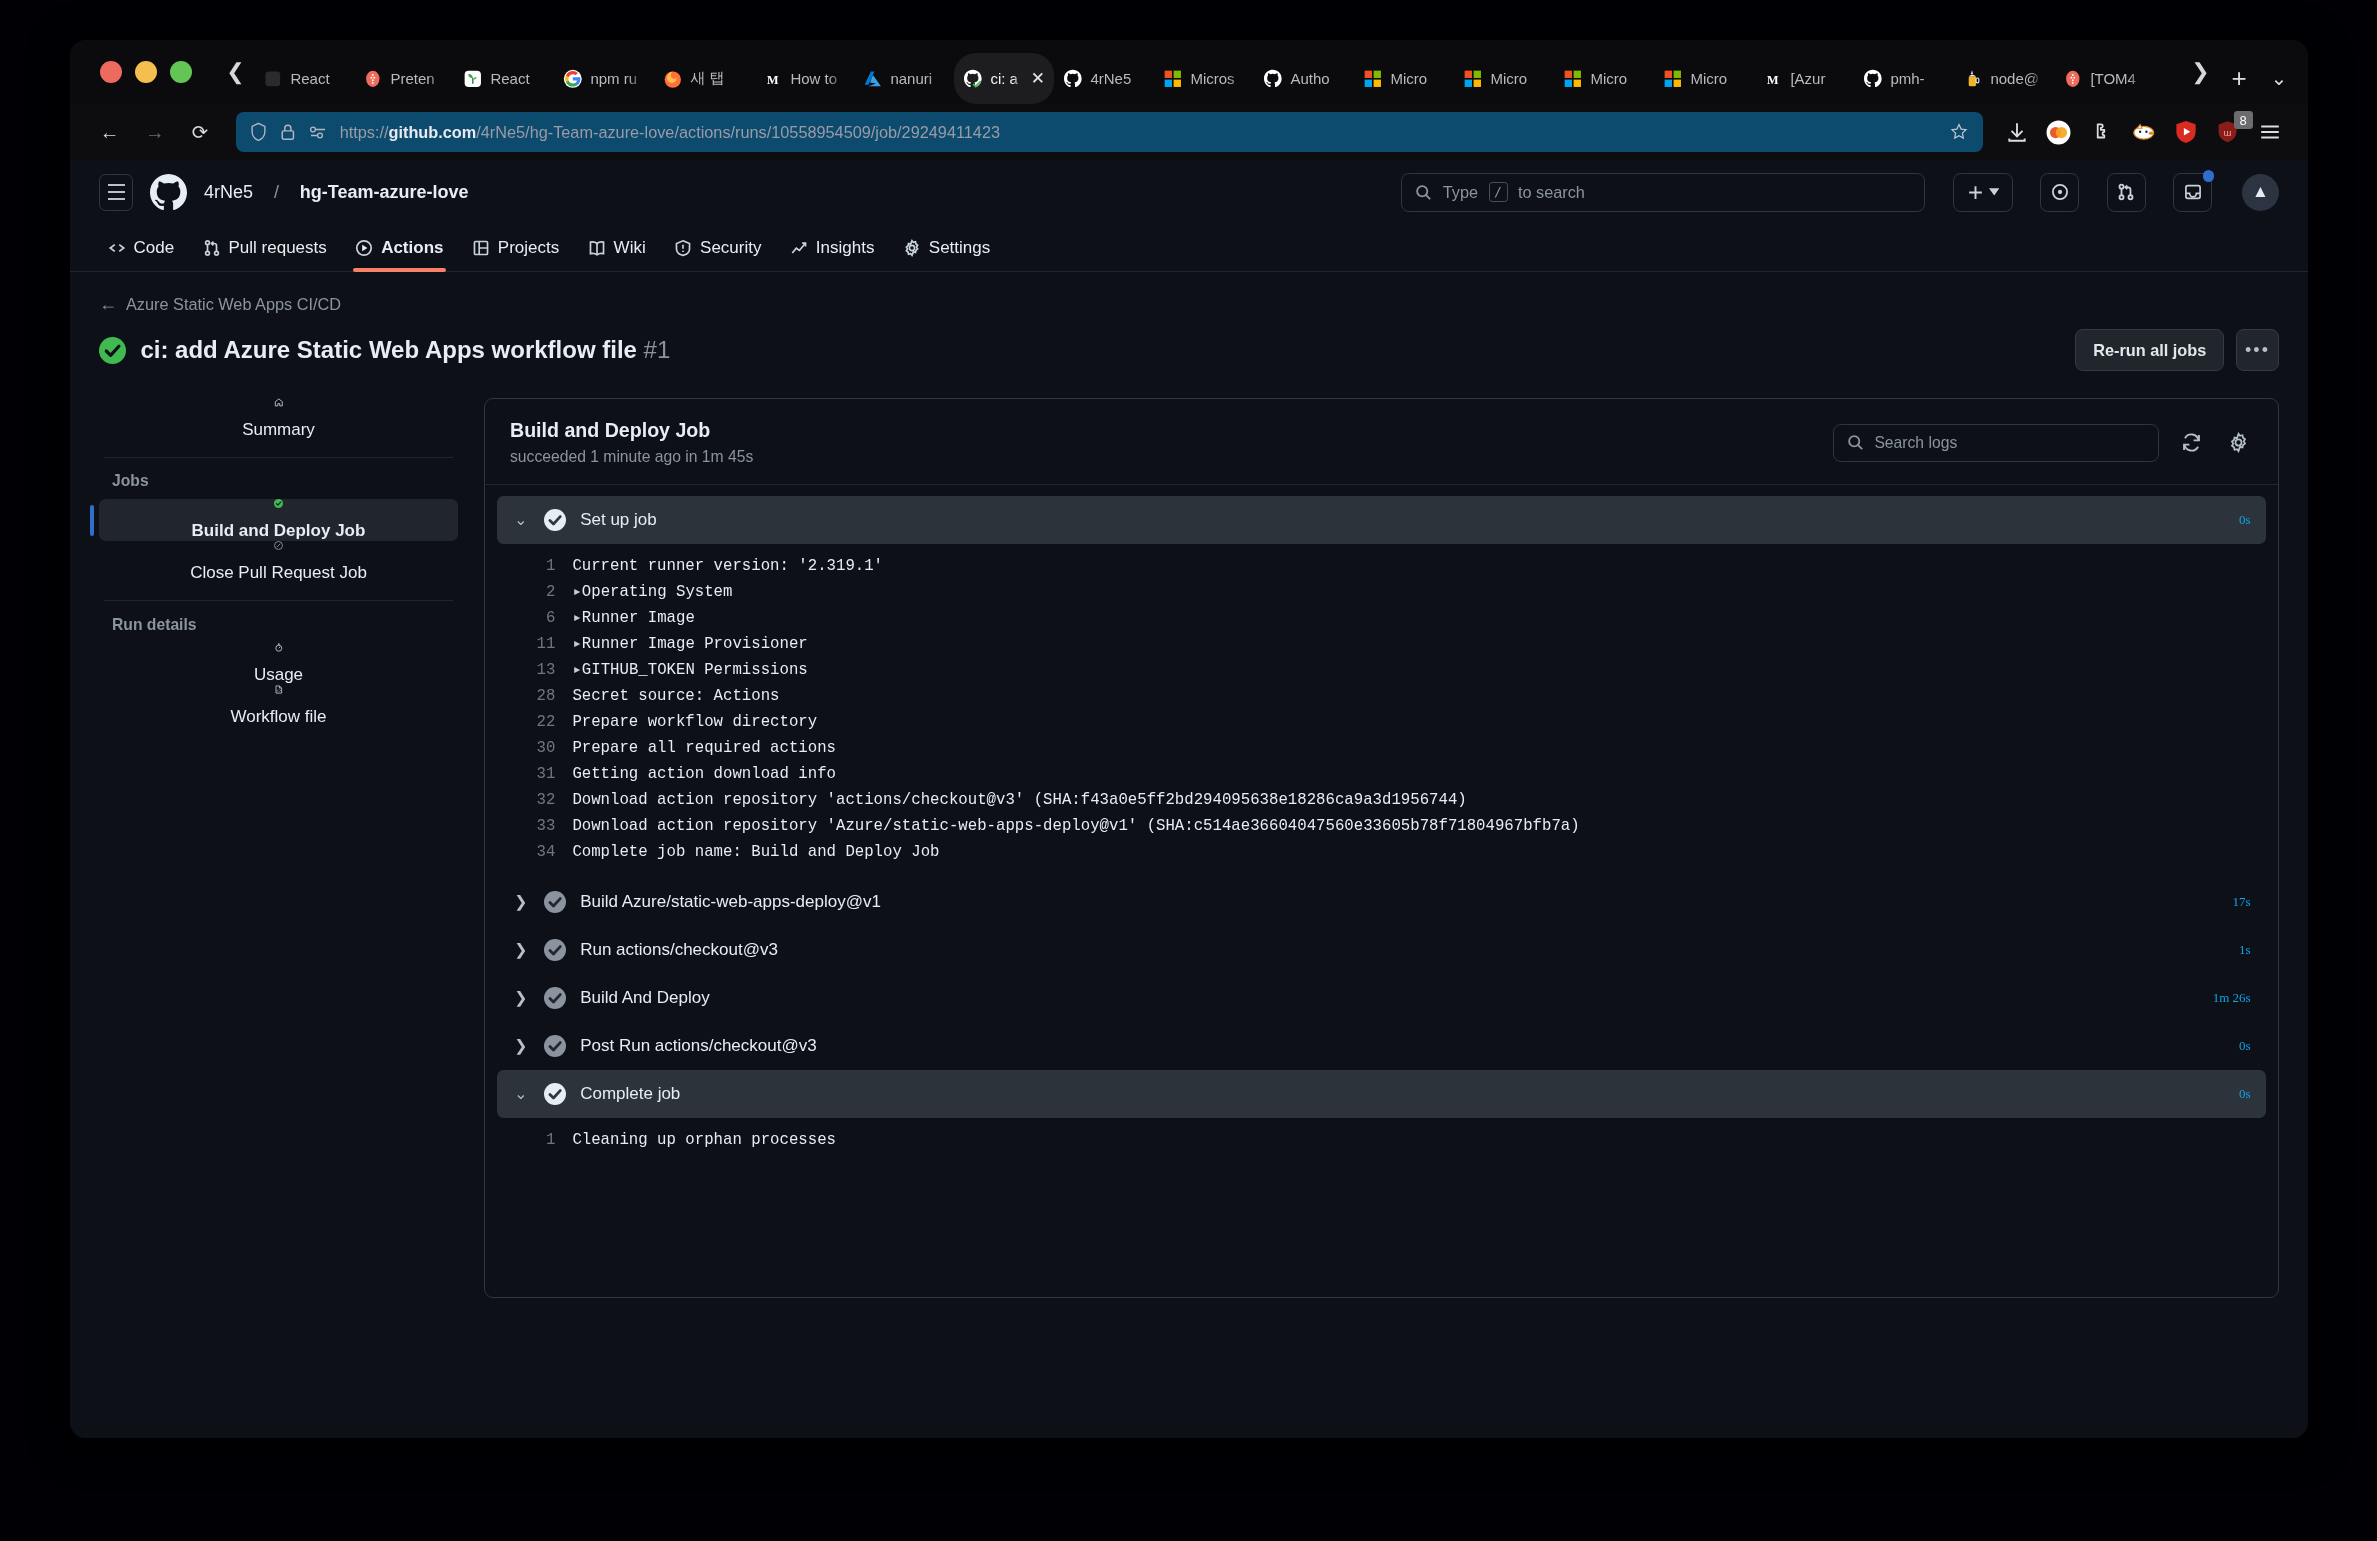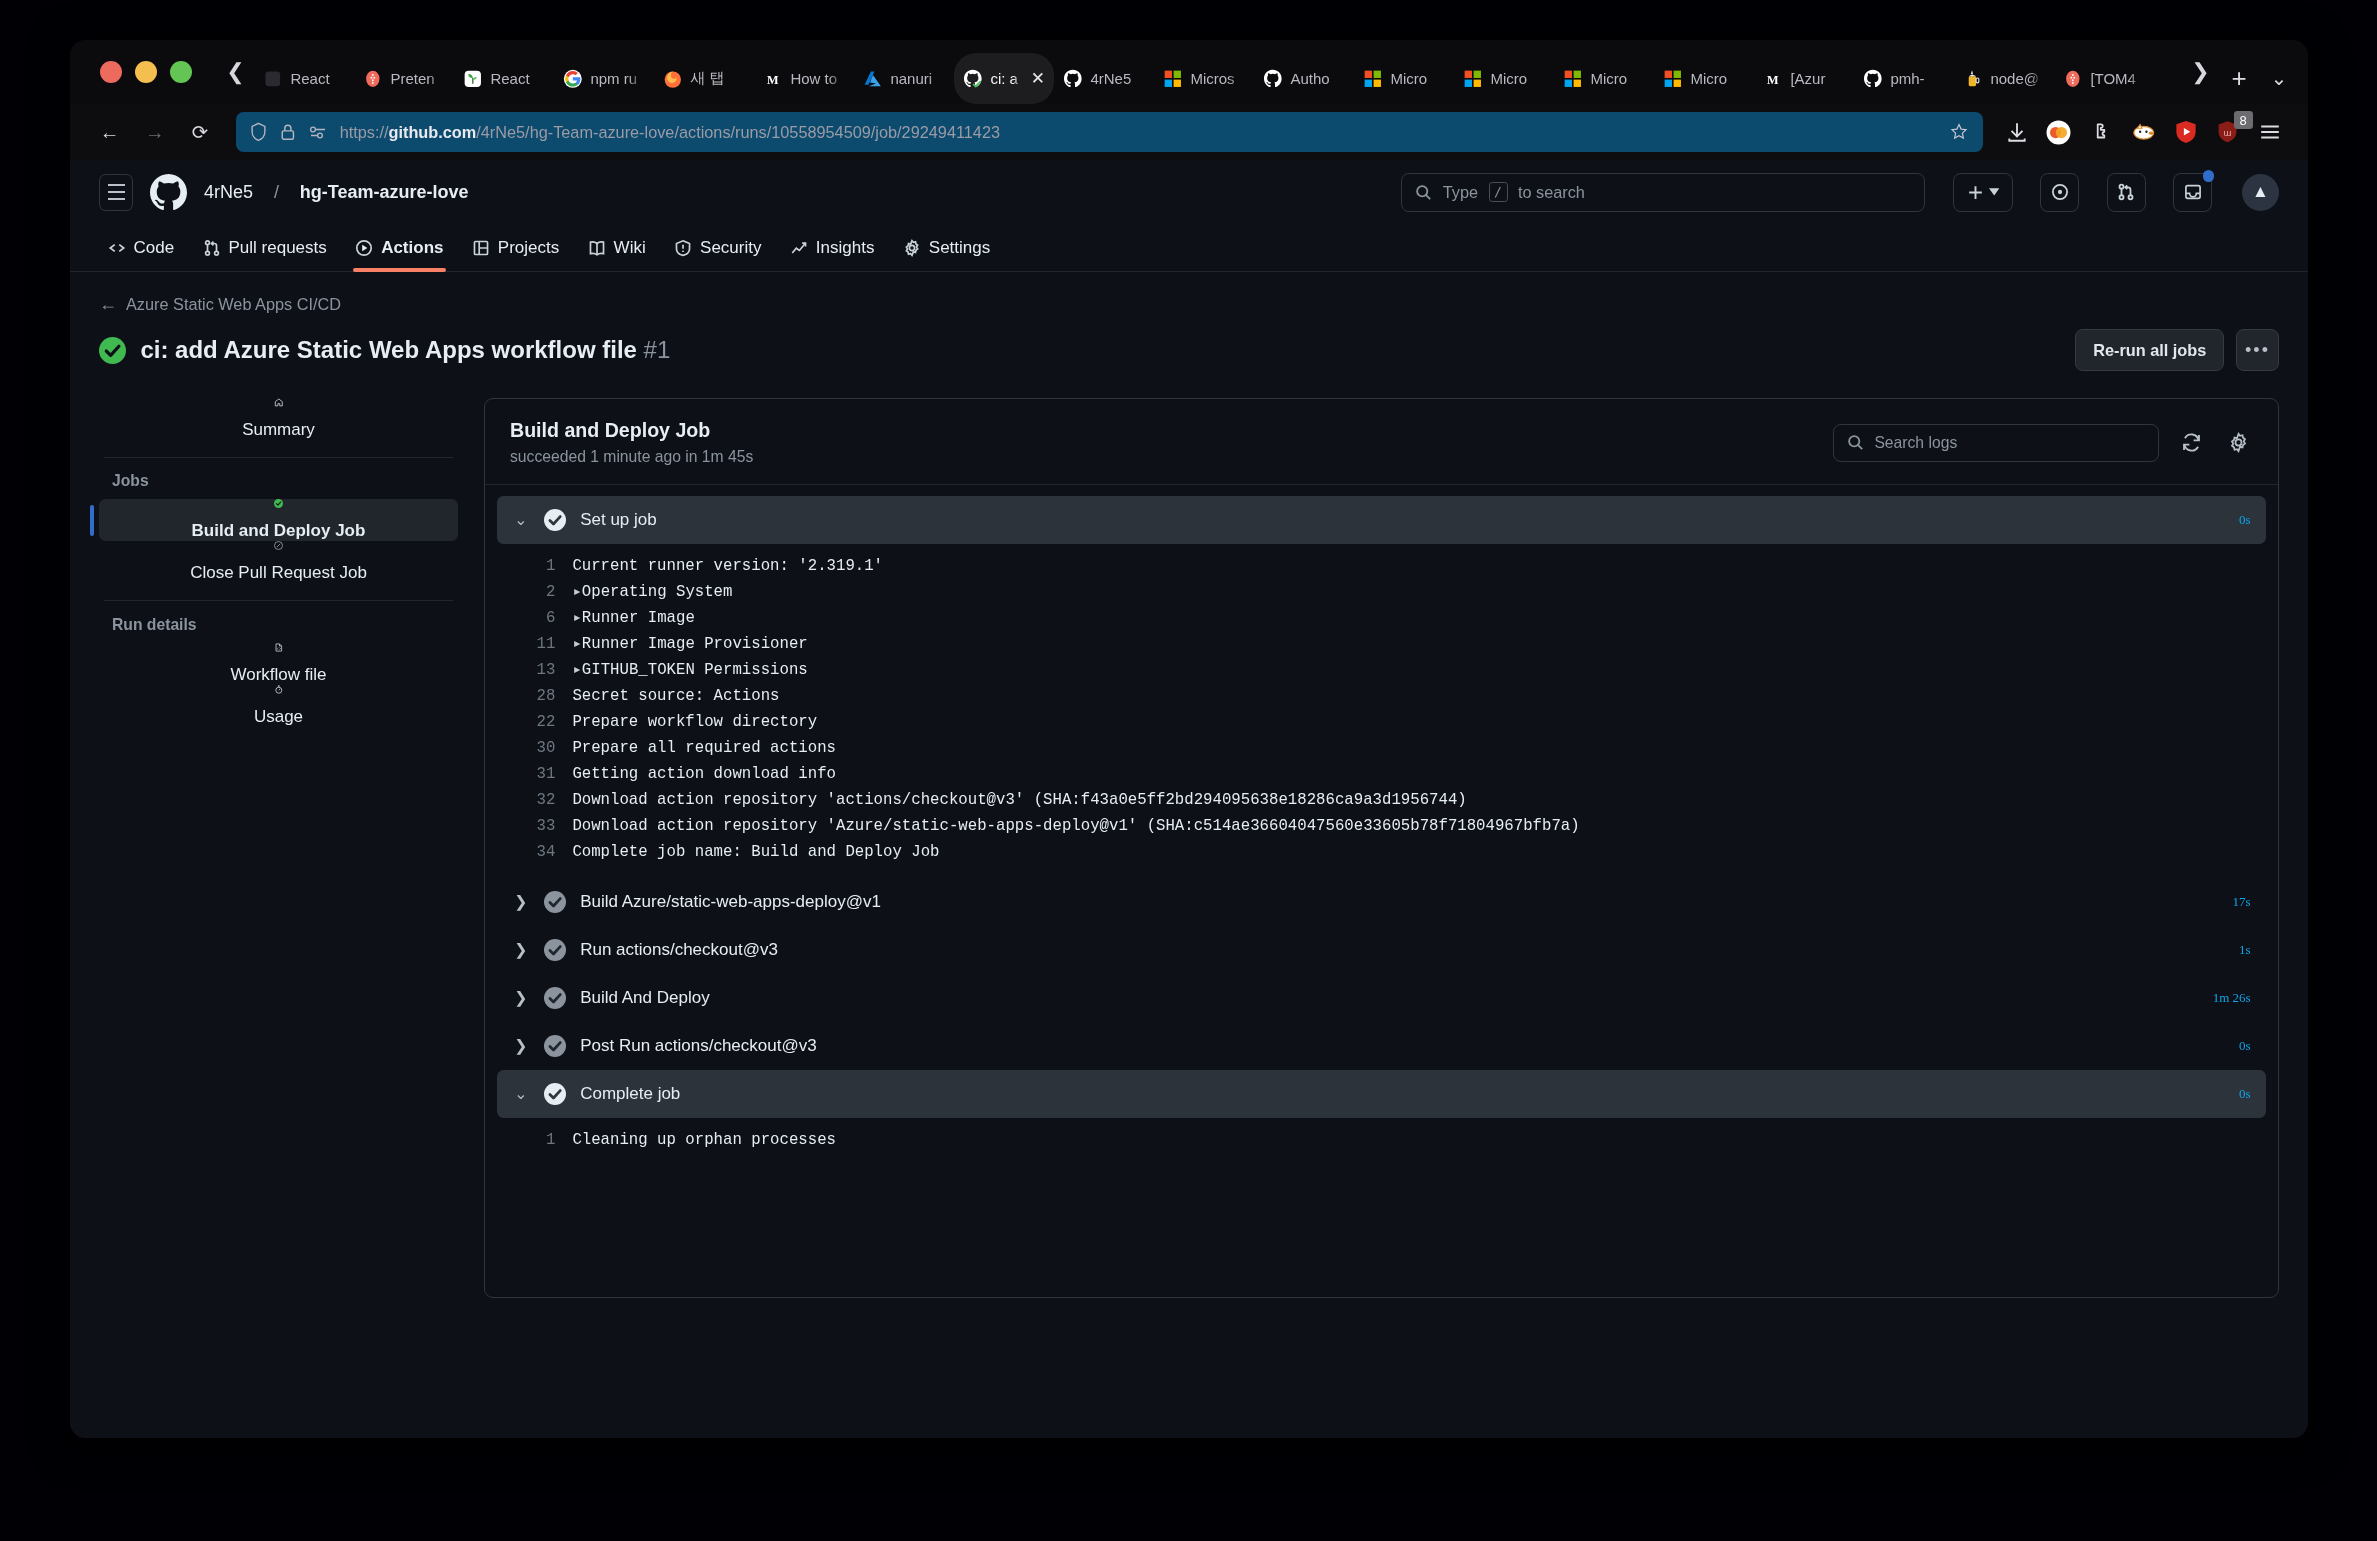--- a/index.html
+++ b/index.html
@@ -634,36 +634,36 @@
                 <svg viewBox="0 0 16 16" width="21" height="21">
                   <circle cx="8" cy="8" r="7.1" fill="none" stroke="#8b949e" stroke-width="1.6"></circle>
                   <line x1="5" y1="11" x2="11" y2="5" stroke="#8b949e" stroke-width="1.6"></line>
                 </svg>
                 <span>Close Pull Request Job</span>
               </div>
             </div>
         <div class="sb-divider"></div>
         <div class="sb-head">Run details</div>
         <div class="sb-item">
+          <svg width="19.6" height="19.6" viewBox="0 0 16 16" fill="none" stroke="#c9d1d9" stroke-width="1.5">
+                <circle cx="8" cy="9.3" r="5.3"></circle>
+                <line x1="8" y1="9.3" x2="10.2" y2="7.1"></line>
+                <line x1="6.3" y1="1.6" x2="9.7" y2="1.6"></line>
+                <line x1="8" y1="1.6" x2="8" y2="4"></line>
+              </svg>
+          <span>Usage</span>
+        </div>
+        <div class="sb-item">
           <svg width="19.6" height="19.6" viewBox="0 0 16 16" fill="none" stroke="#c9d1d9" stroke-width="1.4">
                 <path d="M3 1.6 h6.2 L13 5.4 V14.4 H3 Z"></path>
                 <polyline points="9.2,1.6 9.2,5.4 13,5.4"></polyline>
                 <polyline points="6.6,8.4 5,10 6.6,11.6"></polyline>
                 <polyline points="9.4,8.4 11,10 9.4,11.6"></polyline>
               </svg>
           <span>Workflow file</span>
-        </div>
-        <div class="sb-item">
-          <svg width="19.6" height="19.6" viewBox="0 0 16 16" fill="none" stroke="#c9d1d9" stroke-width="1.5">
-                <circle cx="8" cy="9.3" r="5.3"></circle>
-                <line x1="8" y1="9.3" x2="10.2" y2="7.1"></line>
-                <line x1="6.3" y1="1.6" x2="9.7" y2="1.6"></line>
-                <line x1="8" y1="1.6" x2="8" y2="4"></line>
-              </svg>
-          <span>Usage</span>
         </div>
       </div>
 
       <div id="logs-panel">
         <div id="logs-head">
           <div>
             <div id="logs-title">Build and Deploy Job</div>
             <div id="logs-sub">succeeded 1 minute ago in 1m 45s</div>
           </div>
           <div id="logs-head-right">

